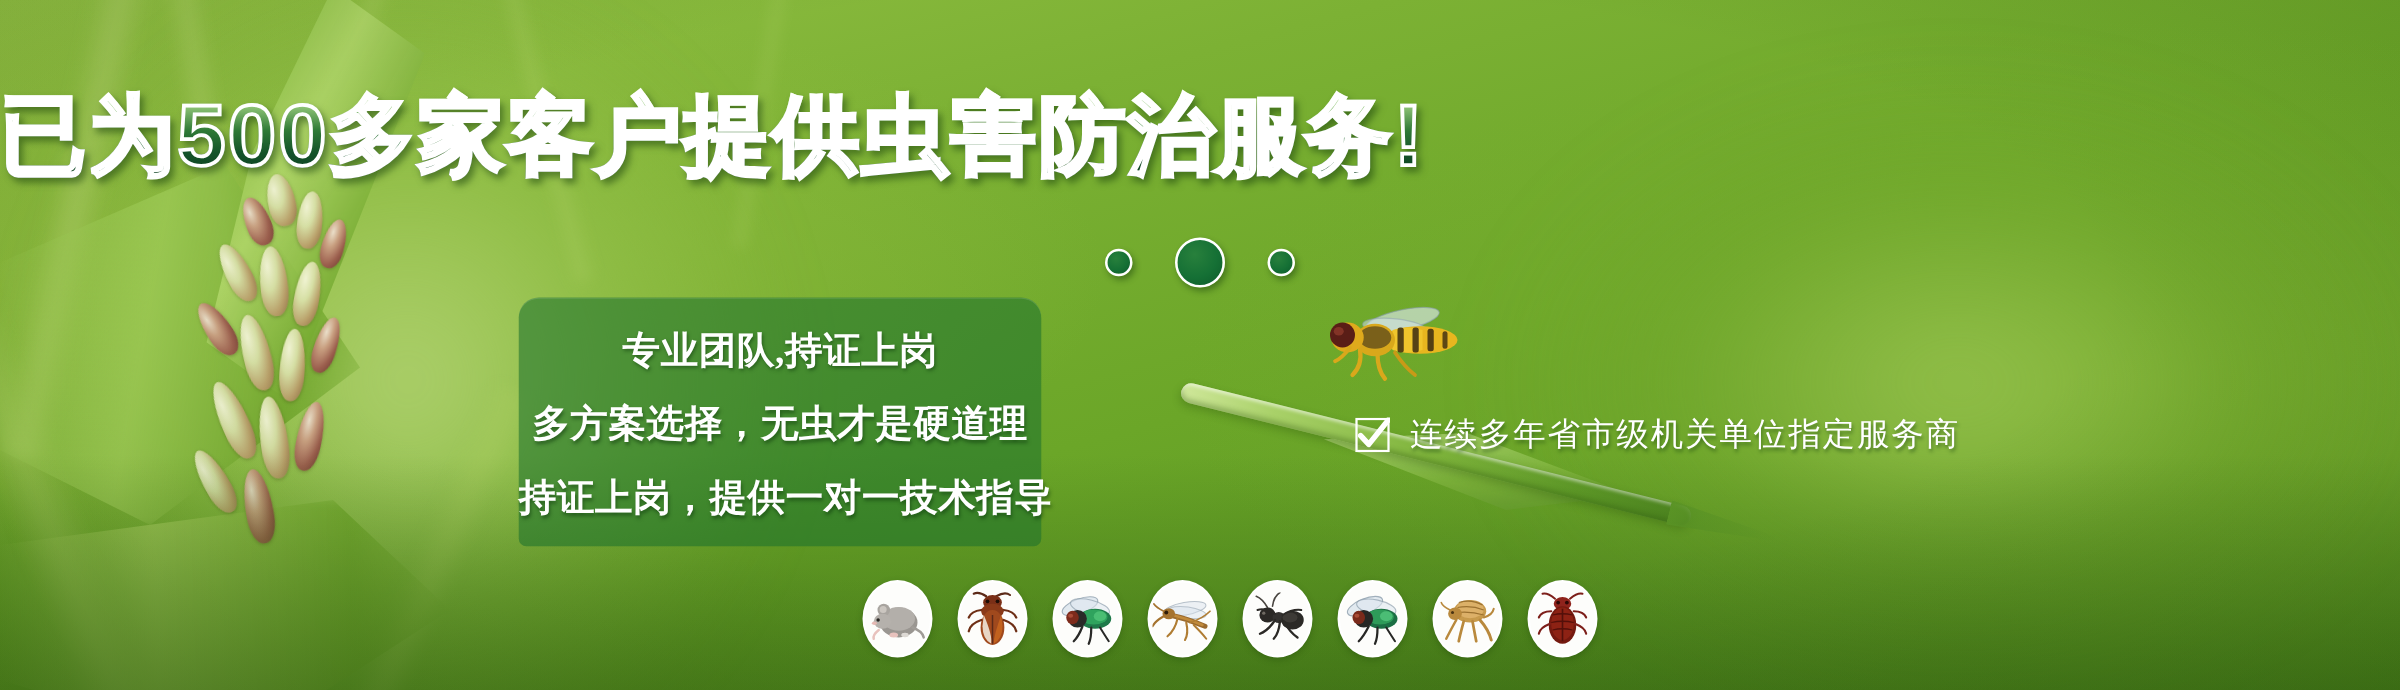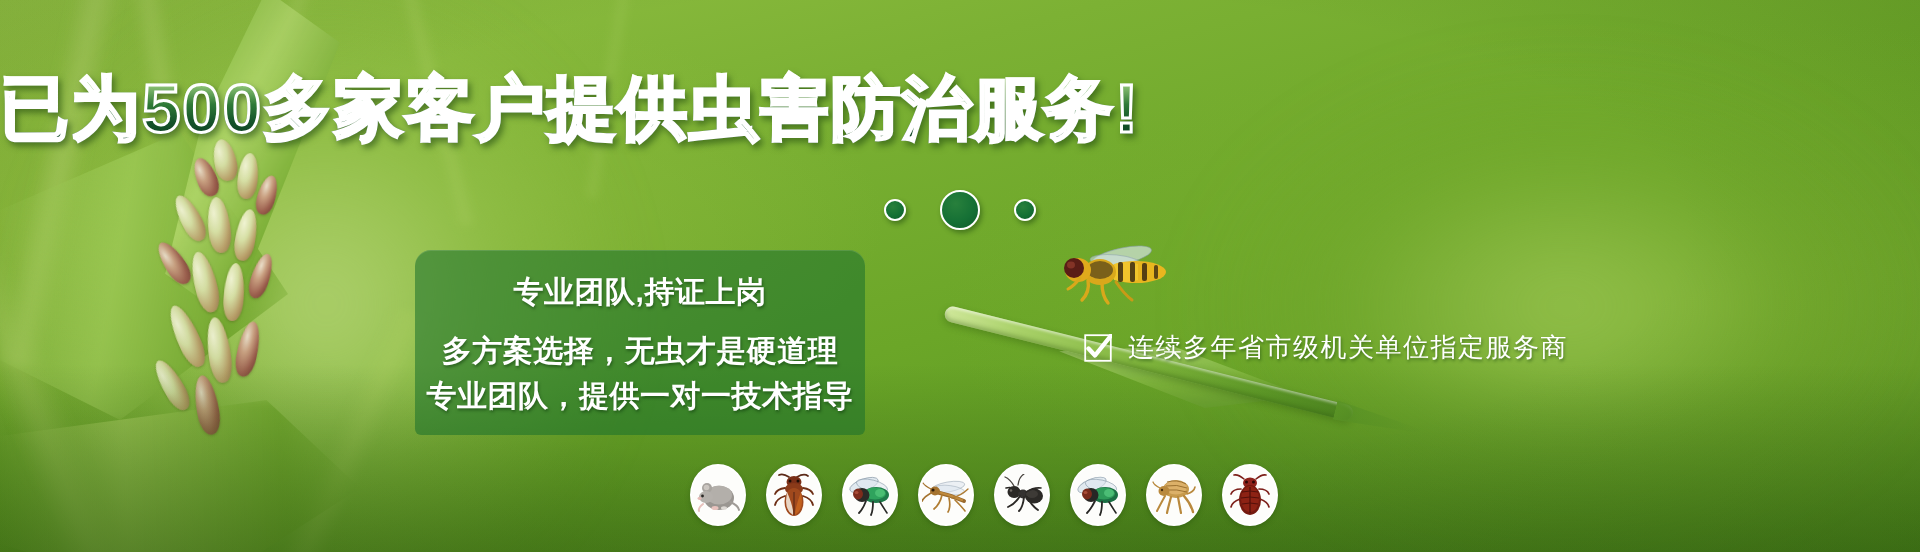--- a/index.html
+++ b/index.html
@@ -183,36 +183,37 @@
     border: 2px solid #ffffff;
     box-shadow: 2px 3px 5px rgba(20,60,10,.45);
   }
   .dot.small { width: 22px; height: 22px; }
   .dot.large { width: 40px; height: 40px; }
 
   
   .claims-panel {
     position: absolute;
     left: 415px;
-    top: 250px;
-    width: 450px;
+    top: 238px;
+    width: 418px;
     padding: 20px 0 18px;
     border-radius: 16px 16px 6px 6px;
     background: rgba(26,112,44,.56);
     box-shadow: inset 0 1px 0 rgba(255,255,255,.12);
+    font-family: Liberation Serif, serif;
   }
   .claims-panel .claim {
     color: #ffffff;
     font-weight: 700;
     text-align: center;
     text-shadow: 1px 2px 3px rgba(10,50,10,.5);
     white-space: nowrap;
   }
   .claim.c1 { font-size: 30px; letter-spacing: .5px; margin: 2px 0 18px; }
-  .claim.c2 { font-size: 30px; letter-spacing: .5px; margin: 0 0 4px; }
+  .claim.c2 { font-size: 30px; letter-spacing: .5px; margin: 0 0 18px; }
   .claim.c3 { font-size: 30px; letter-spacing: .5px; margin: 0; }
 
   
   .checklist {
     position: absolute;
     left: 1068px;
     top: 330px;
   }
   .check-row {
     display: flex;
@@ -339,21 +340,21 @@
 
   <div class="dots">
     <span class="dot small"></span>
     <span class="dot large"></span>
     <span class="dot small"></span>
   </div>
 
   <div class="claims-panel">
     <div class="claim c1">专业团队,持证上岗</div>
     <div class="claim c2">多方案选择，无虫才是硬道理</div>
-    <div class="claim c3">专业团队，提供一对一技术指导</div>
+    <div class="claim c3">持证上岗，提供一对一技术指导</div>
   </div>
 
   <div class="checklist">
 
     <div class="check-row">
       <span class="check-box">
         <svg width="28" height="28" viewBox="0 0 28 28">
           <rect x="1.2" y="1.2" width="25.6" height="25.6" fill="none" stroke="#ffffff" stroke-width="1.8"></rect>
           <path d="M4.5 14.5 L11 21.5 L27 1.5" fill="none" stroke="#ffffff" stroke-width="4.4" stroke-linecap="round" stroke-linejoin="round"></path>
         </svg>

